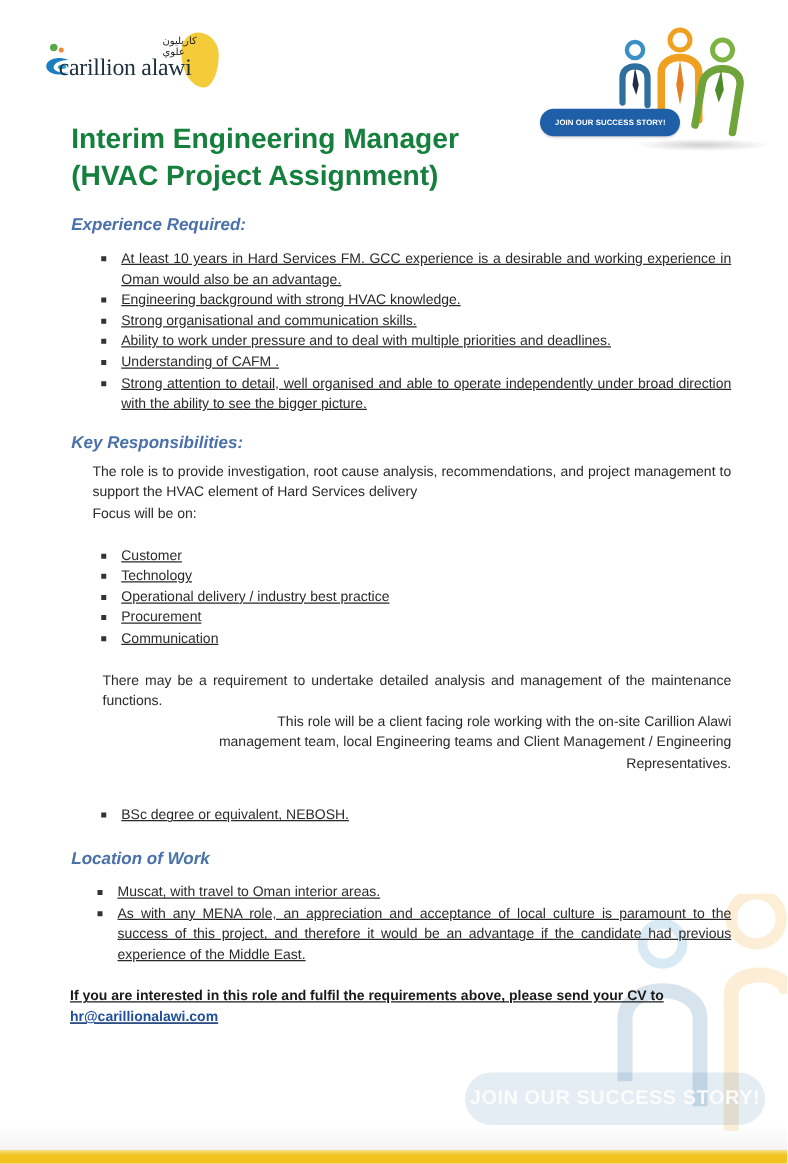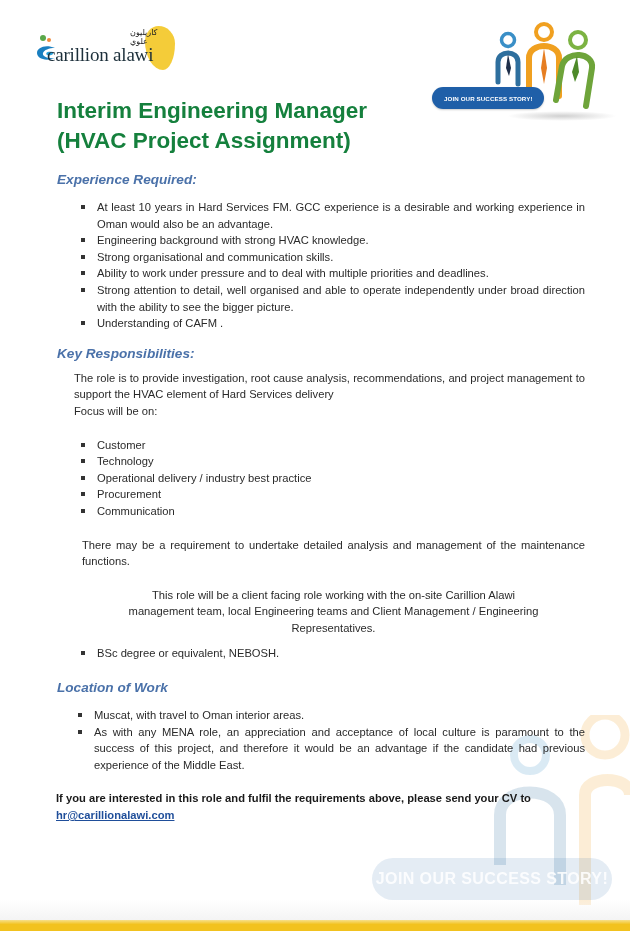--- a/index.html
+++ b/index.html
@@ -15,26 +15,26 @@
   .logo .arabic { position: absolute; left: 97px; top: 4px; font-size: 8px; color: #222; font-weight: normal; }
 
   .join-graphic { position: absolute; left: 432px; top: 18px; width: 180px; height: 105px; }
   .join-badge { position: absolute; left: 0; top: 69px; width: 112px; height: 22px; border-radius: 12px; background: #1f5fa8; color: #fff; font-size: 6.2px; font-weight: bold; display: flex; align-items: center; padding-left: 12px; letter-spacing: .1px; box-shadow: 0 1px 2px rgba(0,0,0,.2); }
   .join-shadow { position: absolute; left: 75px; top: 93px; width: 110px; height: 10px; border-radius: 50%; background: radial-gradient(ellipse at center, rgba(120,120,120,.35), rgba(255,255,255,0) 70%); }
 
   .title { position: absolute; left: 57px; top: 96px; width: 360px; color: #15803d; font-size: 22.5px; font-weight: bold; line-height: 30px; }
 
   .content { position: absolute; left: 57px; top: 170px; width: 528px; font-size: 11.2px; line-height: 16.6px; }
   .heading { color: #4a71a9; font-weight: bold; font-size: 13.6px; line-height: 20px; font-style: italic; }
-  ul.bullets { list-style: none; margin-left: 22px; }
+  ul.bullets { list-style: none; margin-left: 22px; text-decoration: underline; }
   ul.bullets li { position: relative; padding-left: 18px; text-align: justify; }
   ul.bullets li::before { content: ""; position: absolute; left: 2px; top: 6px; width: 4px; height: 4px; background: #333; }
   .para { margin-left: 17px; text-align: justify; }
   .para2 { margin-left: 25px; text-align: justify; }
-  .cta { font-weight: bold; color: #1a1a1a; text-align: justify; }
+  .cta { font-weight: bold; color: #1a1a1a; text-align: justify; text-decoration: underline; }
   .email { color: #1f4e9a; text-decoration: underline; font-weight: bold; }
 
   .watermark { position: absolute; left: 370px; top: 715px; width: 260px; height: 190px; opacity: .18; pointer-events: none; }
   .wm-badge { position: absolute; left: 372px; top: 858px; width: 240px; height: 42px; border-radius: 22px; background: rgba(31,95,168,.12); color: rgba(255,255,255,.85); font-size: 16px; font-weight: bold; display: flex; align-items: center; justify-content: center; letter-spacing: .4px; }
 
   .footer-bar { position: absolute; left: 0; top: 920px; width: 630px; height: 11px; background: linear-gradient(#f7e08a, #f2c21e 40%, #f2c21e); }
   .footer-fade { position: absolute; left: 0; top: 900px; width: 630px; height: 20px; background: linear-gradient(rgba(255,255,255,0), #f4f4f4); }
 </style>
 </head>
 <body>
@@ -89,42 +89,42 @@
 <div class="wm-badge">JOIN OUR SUCCESS STORY!</div>
 
 <div class="content">
 
   <div class="heading">Experience Required:</div>
   <ul class="bullets" style="margin-top:9px">
     <li>At least 10 years in Hard Services FM. GCC experience is a desirable and working experience in Oman would also be an advantage.</li>
     <li>Engineering background with strong HVAC knowledge.</li>
     <li>Strong organisational and communication skills.</li>
     <li>Ability to work under pressure and to deal with multiple priorities and deadlines.</li>
+    <li>Understanding of CAFM .</li>
     <li>Strong attention to detail, well organised and able to operate independently under broad direction with the ability to see the bigger picture.</li>
-    <li>Understanding of CAFM .</li>
   </ul>
 
   <div class="heading" style="margin-top:12px">Key Responsibilities:</div>
   <div class="para" style="margin-top:6px">The role is to provide investigation, root cause analysis, recommendations, and project management to support the HVAC element of Hard Services delivery</div>
   <div class="para">Focus will be on:</div>
   <ul class="bullets" style="margin-top:17px">
     <li>Customer</li>
     <li>Technology</li>
     <li>Operational delivery / industry best practice</li>
     <li>Procurement</li>
     <li>Communication</li>
   </ul>
   <div class="para2" style="margin-top:17px">There may be a requirement to undertake detailed analysis and management of the maintenance functions.</div>
-  <div class="para2" style="margin-top:17px; text-align:center">
+  <div class="para2" style="text-align:right">
     <div>This role will be a client facing role working with the on-site Carillion Alawi</div>
     <div>management team, local Engineering teams and Client Management / Engineering</div>
     <div>Representatives.</div>
   </div>
 
-  <ul class="bullets" style="margin-top:9px">
+  <ul class="bullets" style="margin-top:25px">
     <li>BSc degree or equivalent, NEBOSH.</li>
   </ul>
 
   <div class="heading" style="margin-top:16px">Location of Work</div>
   <ul class="bullets" style="margin-top:9px; margin-left:19px">
     <li>Muscat, with travel to Oman interior areas.</li>
     <li>As with any MENA role, an appreciation and acceptance of local culture is paramount to the success of this project, and therefore it would be an advantage if the candidate had previous experience of the Middle East.</li>
   </ul>
 
   <div class="cta" style="margin-top:17px; margin-left:-1px">

